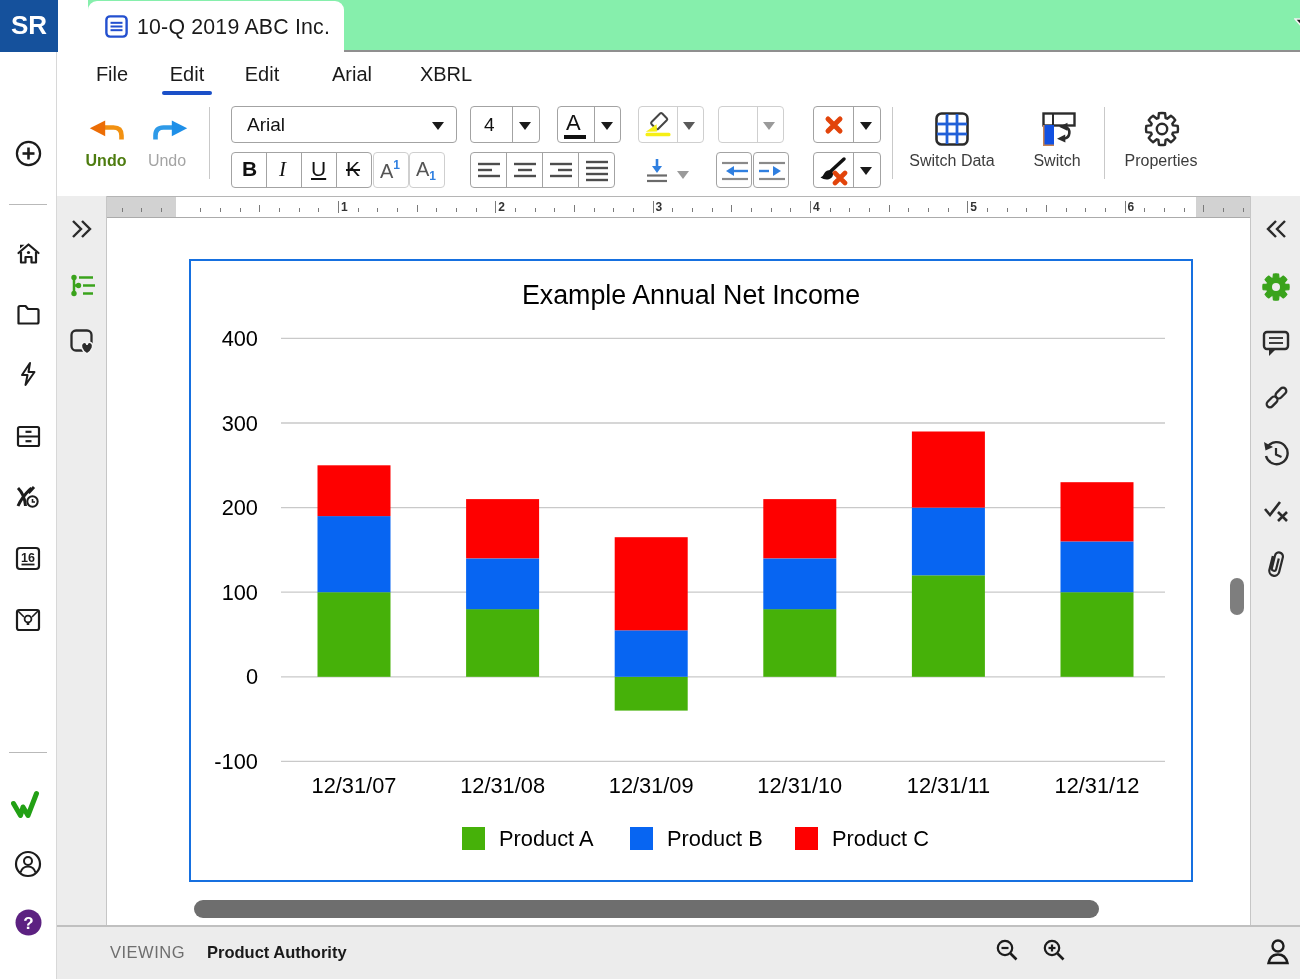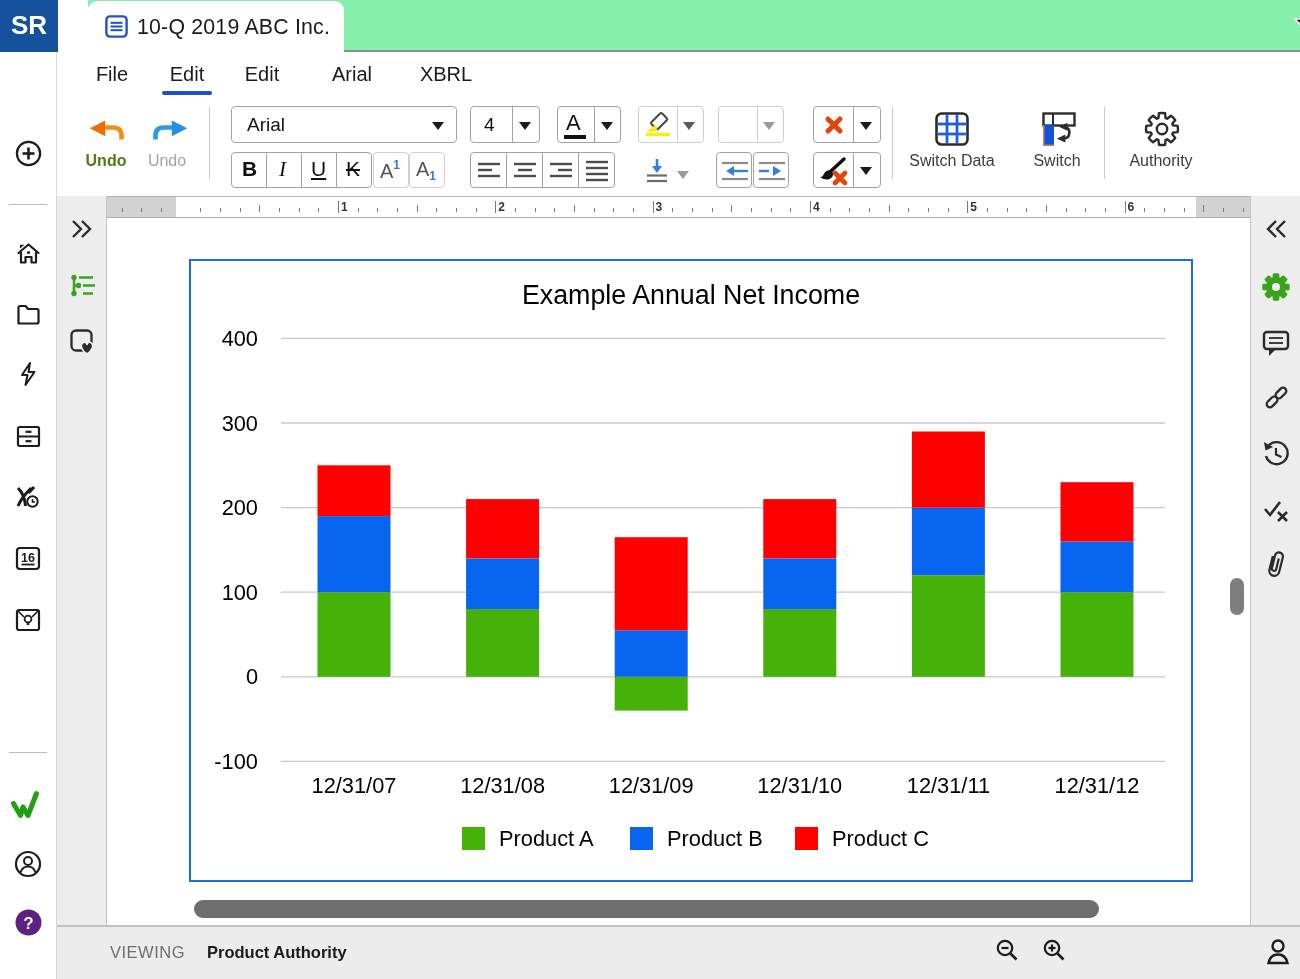--- a/index.html
+++ b/index.html
@@ -303,21 +303,21 @@
     <path d="M25.5 10.8 L17 14.8 L25.3 18.8 Z" fill="#2b2b2b"></path>
     <path d="M23.2 22.6 L15 26.8 L23.4 30.6 Z" fill="#2b2b2b"></path>
   </svg>
   <div class="tbtext" style="left:1000px">Switch</div>
   <div class="vsep" style="left:1047px"></div>
 
   <svg style="position:absolute;left:1086px;top:58px" width="38" height="38" viewBox="-19 -19 38 38">
     <path d="M15.7 -3.1 A16 16 0 0 1 15.7 3.1 L10.9 3.6 A11.5 11.5 0 0 1 10.3 5.2 L13.3 8.9 A16 16 0 0 1 8.9 13.3 L5.2 10.3 A11.5 11.5 0 0 1 3.6 10.9 L3.1 15.7 A16 16 0 0 1 -3.1 15.7 L-3.6 10.9 A11.5 11.5 0 0 1 -5.2 10.3 L-8.9 13.3 A16 16 0 0 1 -13.3 8.9 L-10.3 5.2 A11.5 11.5 0 0 1 -10.9 3.6 L-15.7 3.1 A16 16 0 0 1 -15.7 -3.1 L-10.9 -3.6 A11.5 11.5 0 0 1 -10.3 -5.2 L-13.3 -8.9 A16 16 0 0 1 -8.9 -13.3 L-5.2 -10.3 A11.5 11.5 0 0 1 -3.6 -10.9 L-3.1 -15.7 A16 16 0 0 1 3.1 -15.7 L3.6 -10.9 A11.5 11.5 0 0 1 5.2 -10.3 L8.9 -13.3 A16 16 0 0 1 13.3 -8.9 L10.3 -5.2 A11.5 11.5 0 0 1 10.9 -3.6 Z" fill="#fff" stroke="#2b2b2b" stroke-width="2.4" stroke-linejoin="round"></path>
     <circle cx="0" cy="0" r="5.2" fill="none" stroke="#2b2b2b" stroke-width="2.4"></circle>
   </svg>
-  <div class="tbtext" style="left:1104px">Authority</div>
+  <div class="tbtext" style="left:1104px">Properties</div>
 </div>
 <div class="abs" id="panel2">
   <div class="ricon" style="top:23px;left:0;width:50px"><svg width="24" height="20" viewBox="0 0 24 20">
         <g fill="none" stroke="#2b2b2b" stroke-width="2.4">
           <path d="M3 2 L11 10 L3 18"></path>
           <path d="M12 2 L20 10 L12 18"></path>
         </g>
       </svg></div>
   <div class="ricon" style="top:77px;left:0;width:50px"><svg width="27" height="25" viewBox="0 0 27 25">
         <g stroke="#3aa31c" stroke-width="2.5">

